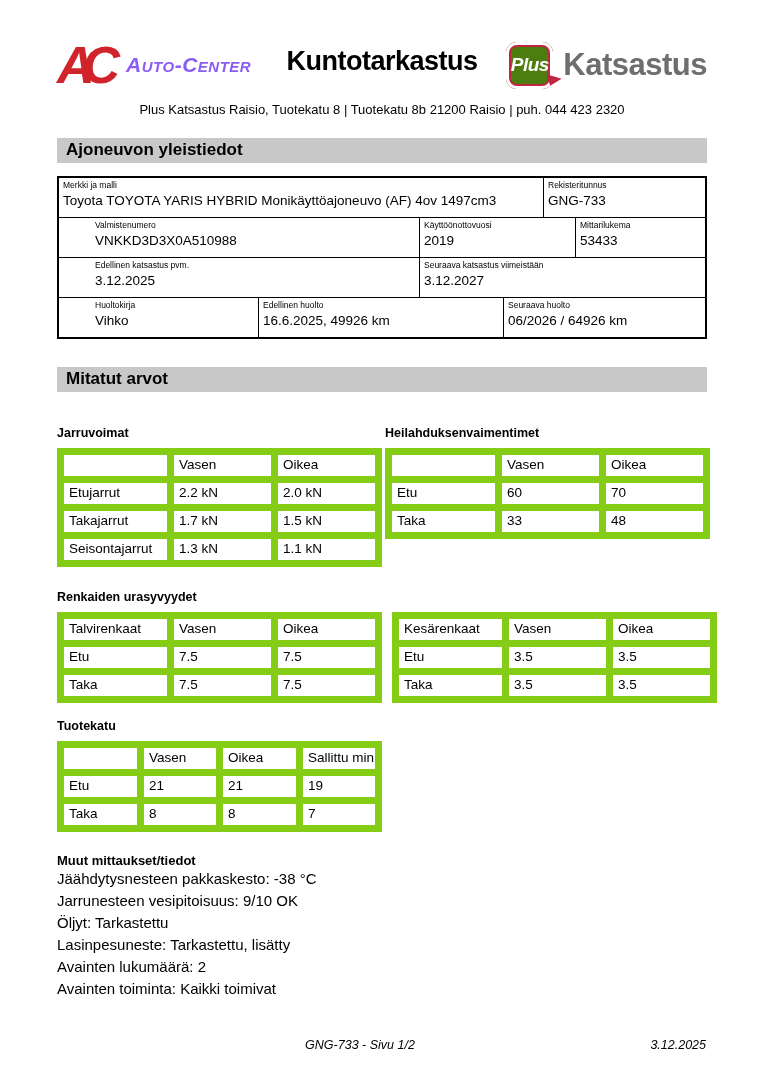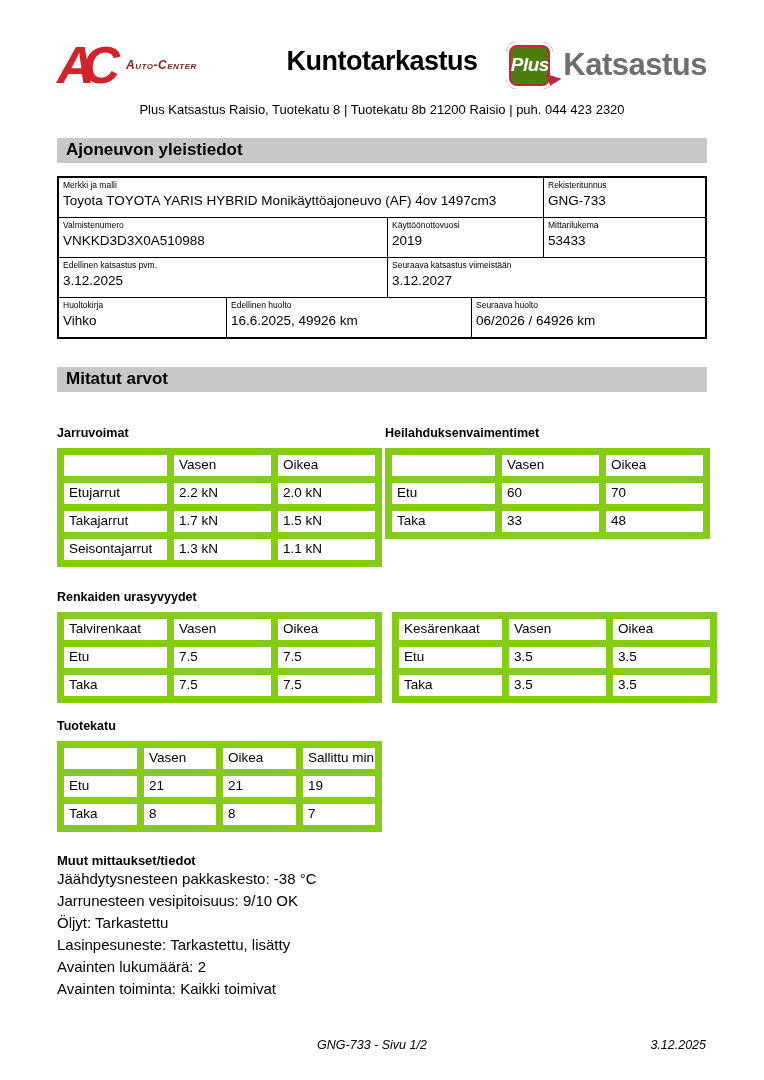--- a/index.html
+++ b/index.html
@@ -5,38 +5,38 @@
   * { box-sizing: border-box; margin: 0; padding: 0; }
   html, body { background: #ffffff; }
   body { font-family: "Liberation Sans", sans-serif; color: #000; }
   .page { position: relative; width: 764px; height: 1080px; background: #fff; overflow: hidden; }
   .content { margin-left: 57px; width: 650px; }
 
   
   .header-row { position: relative; padding-top: 36px; height: 94px; display: flex; justify-content: space-between; align-items: center; }
   .ac-logo { display: flex; align-items: center; white-space: nowrap; }
   .ac-mark { font-size: 52px; font-weight: bold; font-style: italic; color: #d1232a; letter-spacing: -12px; line-height: 0.9; padding-right: 14px; }
-  .ac-name { font-size: 12px; font-weight: bold; font-style: italic; font-variant: small-caps; color: #7f1d1d; letter-spacing: 0.5px; margin-left: 4px; }
+  .ac-name { font-size: 21px; font-weight: bold; font-style: italic; font-variant: small-caps; color: #8b5cf6; letter-spacing: 0.5px; margin-left: 4px; }
   .doc-title { position: absolute; left: 50%; top: 46px; transform: translateX(-50%); font-size: 27px; font-weight: bold; letter-spacing: -0.5px; }
   .plus-logo { display: flex; align-items: center; }
   .plus-badge { position: relative; width: 47px; height: 47px; background: #4d7c0f; border-radius: 11px; box-shadow: inset 0 0 0 3px #fff, inset 0 0 0 5px #bf2740; display: flex; align-items: center; justify-content: center; }
   .plus-text { color: #fff; font-size: 19px; font-weight: bold; font-style: italic; letter-spacing: -0.5px; }
   .plus-tail { position: absolute; right: -8px; bottom: 5px; width: 0; height: 0; border-top: 9px solid transparent; border-bottom: 3px solid transparent; border-left: 13px solid #bf2740; transform: rotate(-18deg); }
   .plus-name { font-size: 31px; font-weight: bold; color: #6d6e70; margin-left: 10px; letter-spacing: -0.5px; }
   .address { text-align: center; font-size: 13px; margin-top: 8px; }
 
   
   .section-bar { background: #c8c8c8; font-size: 17px; font-weight: bold; padding: 2px 9px 3px 9px; }
   .bar-general { margin-top: 21px; }
   .bar-measured { margin-top: 28px; }
 
   
   .vtable { margin-top: 13px; border: 2px solid #000; }
   .vrow { display: flex; }
-  .vrow + .vrow { border-top: 1px solid #000; }
+  .vrow + .vrow { border-top: 1px solid #000; padding-left: 32px; }
   .vcell { min-height: 39px; padding: 2px 4px 3px 4px; }
   .vcell + .vcell { border-left: 1px solid #000; }
   .vlabel { font-size: 8.5px; line-height: 11px; }
   .vvalue { font-size: 13.5px; line-height: 20px; white-space: nowrap; }
   .w484 { width: 484px; } .w328 { width: 328px; } .w156 { width: 156px; }
   .w167 { width: 167px; } .w245 { width: 245px; }
   .vfill { flex: 1; }
 
   
   .mini-title { font-size: 12.5px; font-weight: bold; }
@@ -51,21 +51,21 @@
   .tyres-title { margin-top: 23px; }
   .tyres-row { margin-top: 8px; }
   .discs-title { margin-top: 16px; }
   .discs-table { margin-top: 8px; }
 
   
   .other-title { margin-top: 21px; font-size: 13px; font-weight: bold; }
   .other-line { font-size: 15px; line-height: 22px; }
 
   
-  .footer { position: absolute; left: 12px; right: 0; bottom: 26px; height: 16px; font-size: 12.5px; font-style: italic; }
+  .footer { position: absolute; left: 0; right: 0; bottom: 26px; height: 16px; font-size: 12.5px; font-style: italic; }
   .f-center { position: absolute; left: 360px; transform: translateX(-50%); white-space: nowrap; }
   .f-right { position: absolute; right: 58px; }
 </style>
 </head>
 <body>
 
 <div class="page">
   <div class="content">
 
     <div class="header-row">

